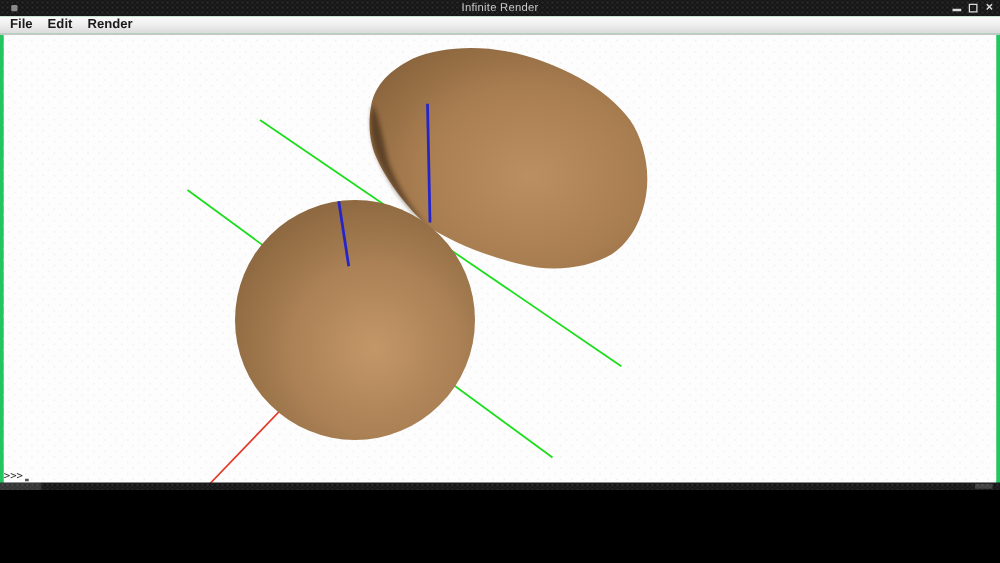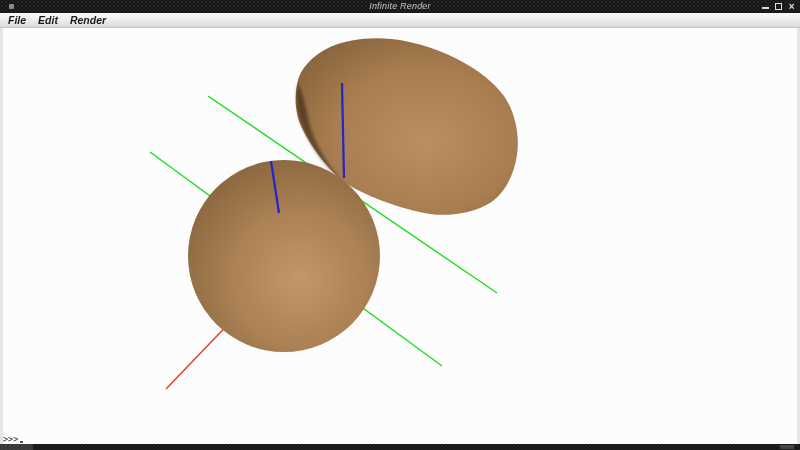--- a/index.html
+++ b/index.html
@@ -1,18 +1,18 @@
 <!DOCTYPE html>
 <html><head>
 <meta charset="utf-8">
 <style>
   html,body{margin:0;padding:0;background:#000;}
   #window{
-    position:relative;width:800px;height:450px;overflow:hidden;
-    font-family:"Liberation Sans",sans-serif;background:#e5e5e5;font-style:italic;
+    position:relative;width:800px;height:392px;overflow:hidden;
+    font-family:"Liberation Sans",sans-serif;background:#22c55e;
   }
   
   #titlebar{
     position:absolute;top:0;left:0;width:800px;height:13px;
     background-color:#141414;
     background-image:
       radial-gradient(rgba(255,255,255,0.08) 1px, transparent 1.2px),
       radial-gradient(rgba(255,255,255,0.05) 1px, transparent 1.2px);
     background-size:4px 4px,4px 4px;
     background-position:0 0,2px 2px;
@@ -26,21 +26,21 @@
   #win-controls{position:absolute;right:4px;top:0;height:13px;display:flex;align-items:center;gap:4px;}
   .wc{width:9px;height:9px;position:relative;cursor:pointer;display:flex;align-items:center;justify-content:center;}
   .wc-min::after{content:"";position:absolute;left:1px;bottom:2px;width:7px;height:2px;background:#dcdcdc;}
   .wc-max::after{content:"";position:absolute;left:1px;top:1px;width:5px;height:5px;border:1.5px solid #dcdcdc;}
   .wc-close{color:#dcdcdc;font-size:10px;font-weight:bold;line-height:9px;}
   
   #menubar{
     position:absolute;top:13px;left:0;width:800px;height:15px;
     background:linear-gradient(#fbfbfb,#ececec 55%,#d9d9d9);
     border-bottom:1px solid #c6c6c6;box-sizing:border-box;
-    display:flex;align-items:center;
+    display:flex;align-items:flex-end;
   }
   .menu-item{
     font-size:10.5px;font-weight:bold;color:#1b1b1b;
     padding:0 6px;height:15px;line-height:15px;cursor:default;
   }
   .menu-item:first-child{margin-left:2px;}
   
   #canvas{
     position:absolute;top:28px;left:3px;width:794px;height:416px;
     background-color:#fdfdfd;

